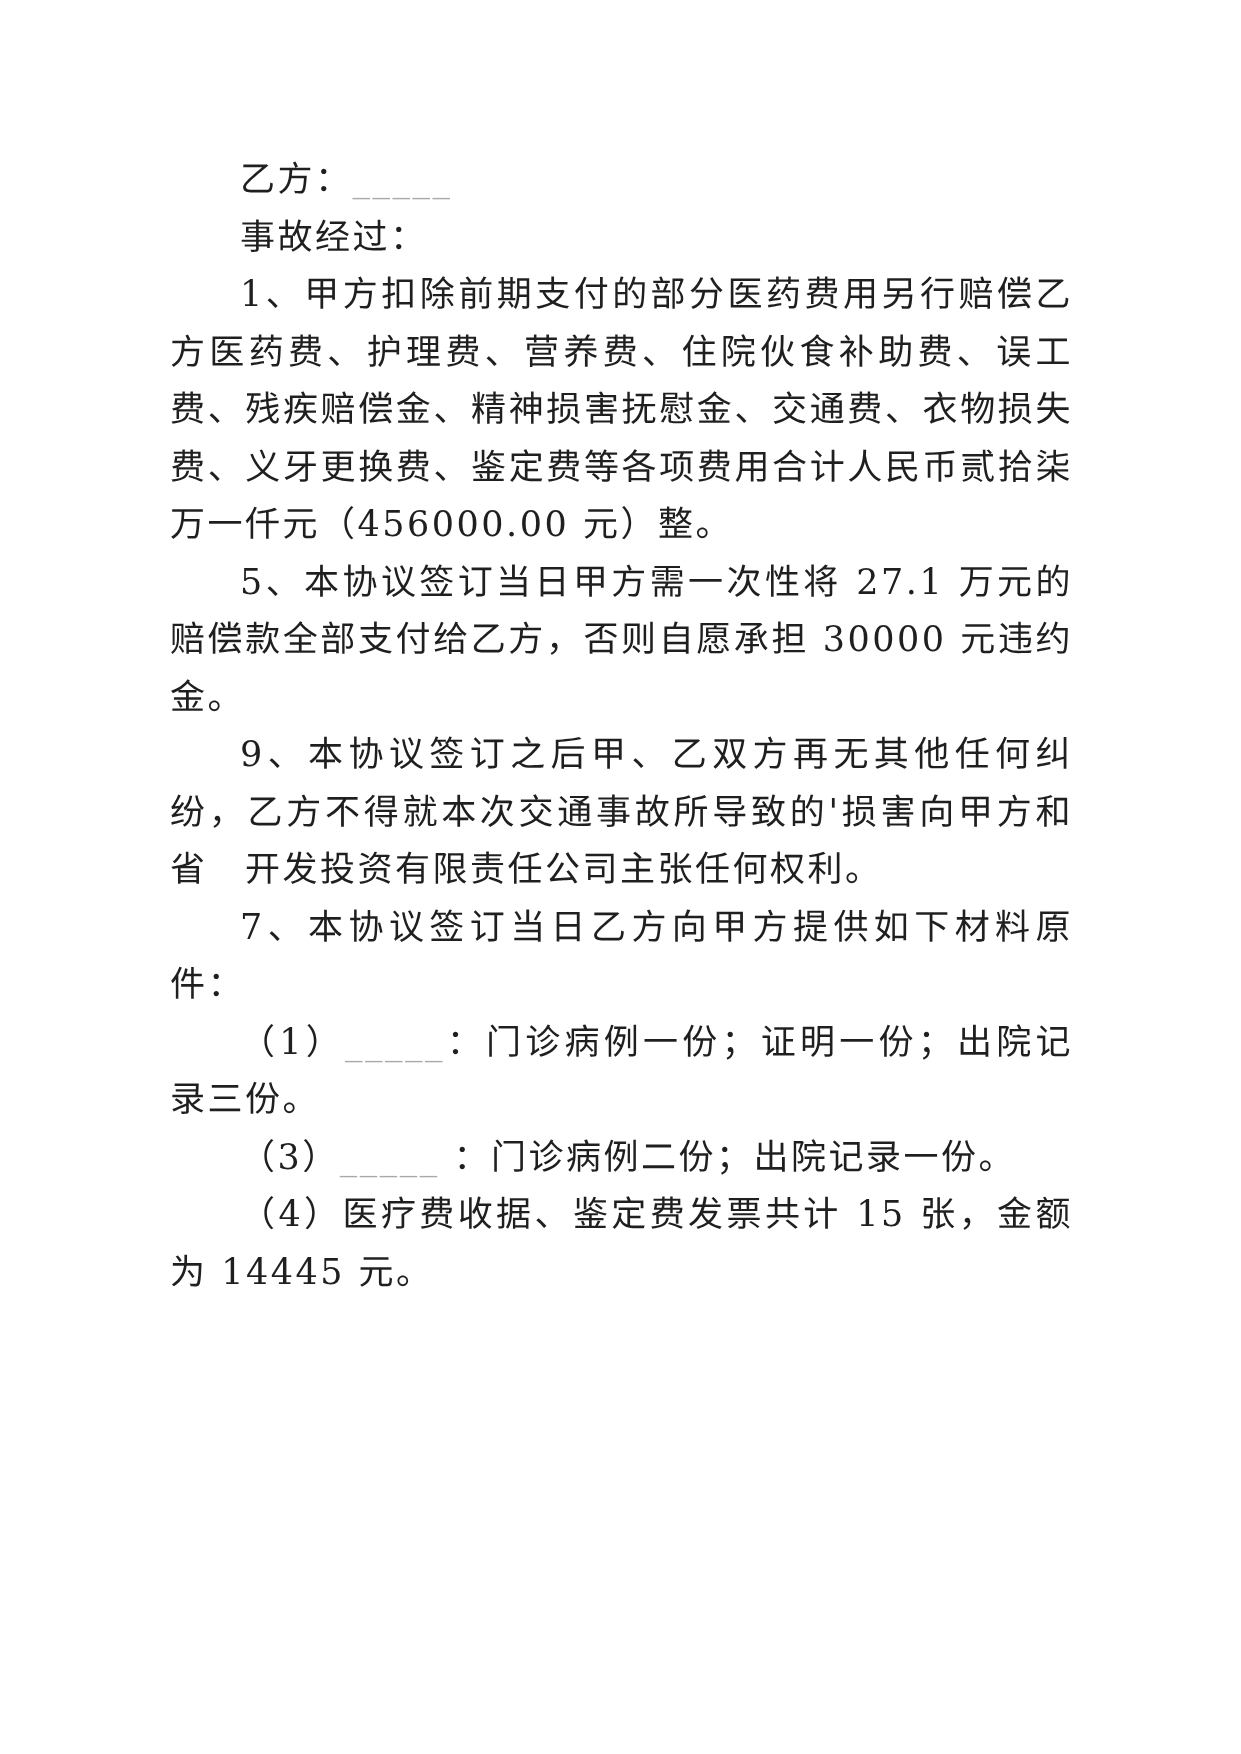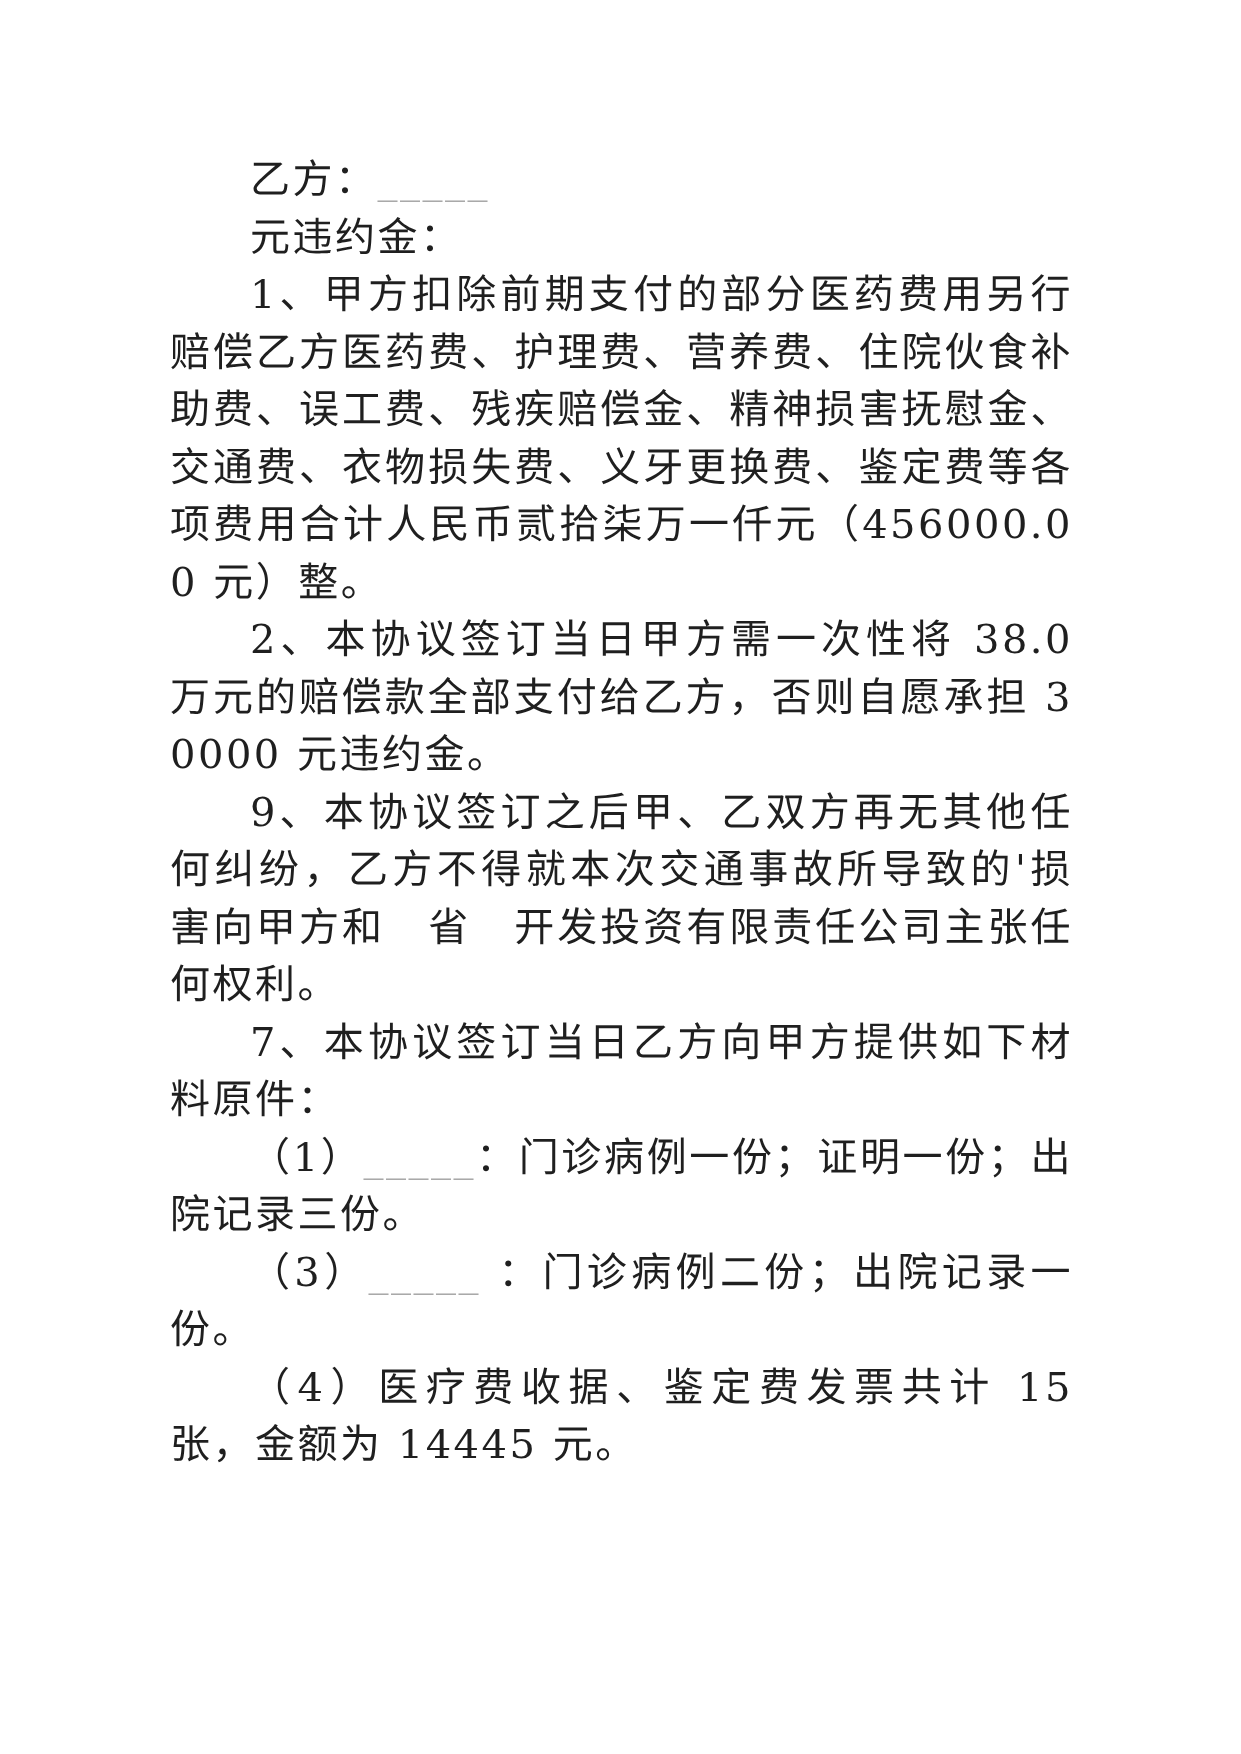--- a/index.html
+++ b/index.html
@@ -15,38 +15,38 @@
   .page {
     box-sizing: border-box;
     width: 1241px;
     height: 1754px;
     padding: 151px 168px 0 170px;
     background: #ffffff;
     overflow: hidden;
   }
   .para {
     margin: 0;
-    font-size: 40px;
+    font-size: 35px;
     line-height: 57.5px;
     color: #1f1f1f;
     text-align: justify;
     letter-spacing: 2.5px;
     text-indent: 2em;
     word-break: break-all;
   }
   .blank {
     color: #a9a9a9;
   }
 </style>
 </head>
 <body>
 
 <div class="page">
   <p class="para">乙方：<span class="blank">_____</span></p>
-  <p class="para">元违约金：</p>
+  <p class="para">事故经过：</p>
   <p class="para">1、甲方扣除前期支付的部分医药费用另行赔偿乙方医药费、护理费、营养费、住院伙食补助费、误工费、残疾赔偿金、精神损害抚慰金、交通费、衣物损失费、义牙更换费、鉴定费等各项费用合计人民币贰拾柒万一仟元（456000.00 元）整。</p>
-  <p class="para">2、本协议签订当日甲方需一次性将 38.0 万元的赔偿款全部支付给乙方，否则自愿承担 30000 元违约金。</p>
+  <p class="para">5、本协议签订当日甲方需一次性将 27.1 万元的赔偿款全部支付给乙方，否则自愿承担 30000 元违约金。</p>
   <p class="para">9、本协议签订之后甲、乙双方再无其他任何纠纷，乙方不得就本次交通事故所导致的'损害向甲方和　省　开发投资有限责任公司主张任何权利。</p>
   <p class="para">7、本协议签订当日乙方向甲方提供如下材料原件：</p>
   <p class="para">（1）<span class="blank">_____</span>：门诊病例一份；证明一份；出院记录三份。</p>
   <p class="para">（3）<span class="blank">_____</span> ：门诊病例二份；出院记录一份。</p>
   <p class="para">（4）医疗费收据、鉴定费发票共计 15 张，金额为 14445 元。</p>
 </div>
 
 </body></html>

